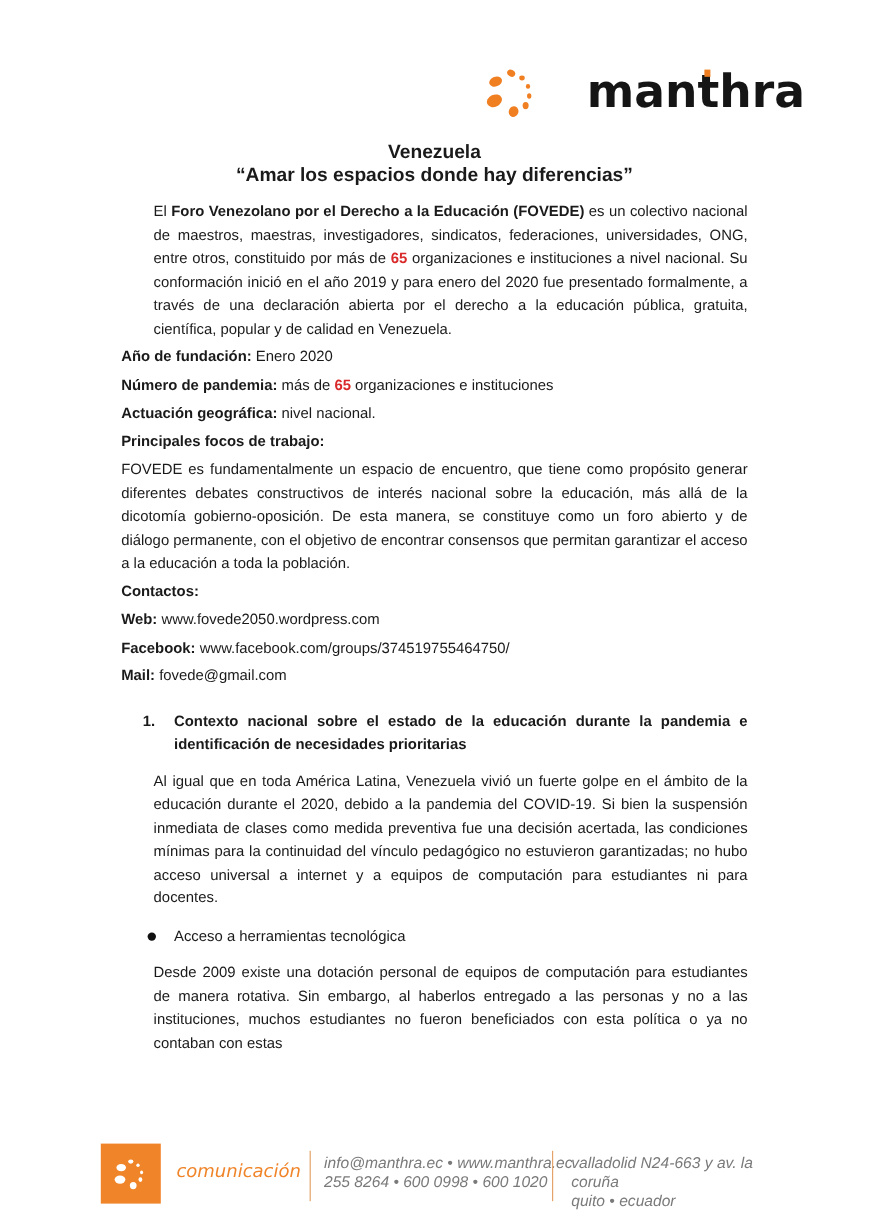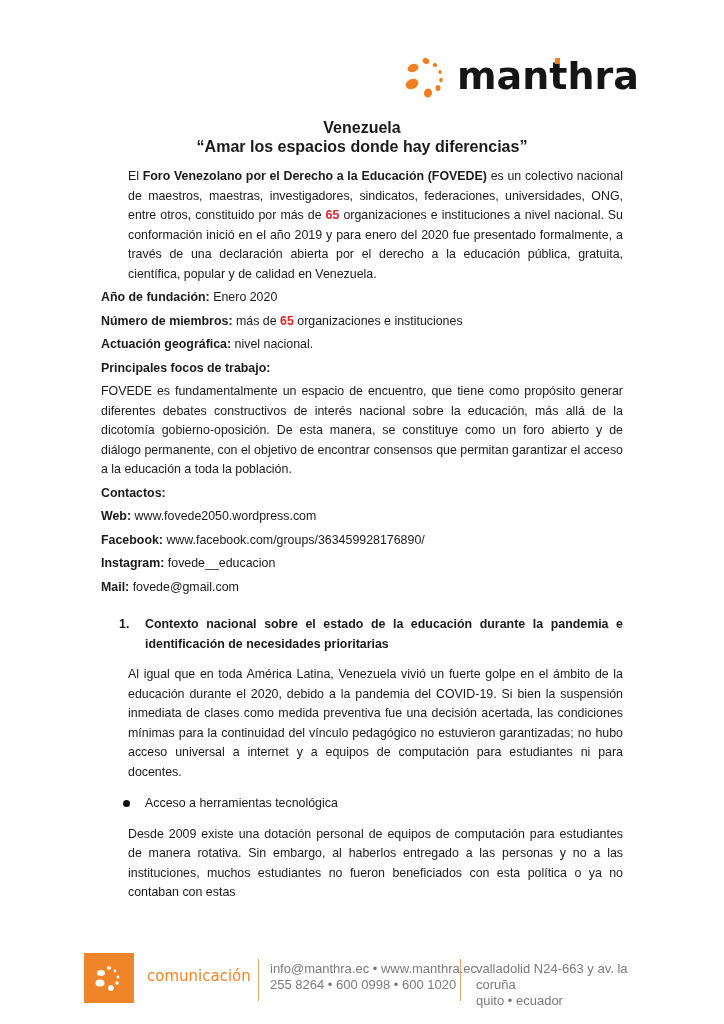--- a/index.html
+++ b/index.html
@@ -1,34 +1,34 @@
 <!DOCTYPE html>
 <html><head>
 <meta charset="utf-8">
 <style>
   html, body { margin: 0; padding: 0; background: #ffffff; }
   body { width: 724px; height: 1024px; position: relative; overflow: hidden;
          font-family: "Liberation Sans", "DejaVu Sans", sans-serif; color: #1a1a1a; }
-  .logo { position: absolute; left: 405px; top: 48px; height: 56px; display: flex; align-items: center; }
+  .logo { position: absolute; left: 405px; top: 48px; height: 56px; display: flex; align-items: center; gap: 32px; }
   .logo svg { display: block; }
   .logo-text { font-family: "DejaVu Sans", sans-serif; font-weight: bold; font-size: 38px; color: #151515; letter-spacing: 0px; margin-left: 8px; line-height: 1; position: relative; }
   .logo-accent { position: absolute; width: 5px; height: 6px; background: #f07f22; }
   .content { position: absolute; left: 101px; top: 118px; width: 522px; font-size: 12.4px; line-height: 19.5px; }
   .title { text-align: center; font-weight: bold; font-size: 16px; line-height: 19px; }
   p { margin: 0; text-align: justify; }
   .para { margin-top: 11px; margin-left: 27px; }
   .kv { margin-top: 4px; }
   .b { font-weight: bold; }
   .red { color: #d9292a; font-weight: bold; }
   .numbered { margin-top: 18px; display: flex; font-weight: bold; }
   .numbered .num { width: 44px; padding-left: 18px; box-sizing: border-box; flex: none; }
   .numbered .txt { text-align: justify; }
   .bullet { margin-top: 12px; display: flex; align-items: center; font-weight: normal; }
   .bullet .dot { width: 7px; height: 7px; border-radius: 50%; background: #111; margin-left: 22px; margin-right: 15px; flex: none; }
-  .footer { position: absolute; left: 84px; top: 953px; width: 560px; height: 50px; }
+  .footer { position: absolute; left: 84px; top: 953px; width: 560px; height: 50px; font-style: italic; }
   .f-square { position: absolute; left: 0; top: 0; width: 50px; height: 50px; background: #f08428; }
   .f-brand { position: absolute; left: 63px; top: 14px; color: #f08428; font-size: 15px; font-family: "DejaVu Sans", sans-serif; }
   .f-sep1 { position: absolute; left: 174px; top: 6px; width: 1px; height: 42px; background: #e3a36a; }
   .f-sep2 { position: absolute; left: 376px; top: 6px; width: 1px; height: 42px; background: #e3a36a; }
   .f-col { position: absolute; font-size: 13px; line-height: 16px; color: #7a7a7a; }
   .f-col1 { left: 186px; top: 8px; }
   .f-col2 { left: 392px; top: 8px; }
 </style>
 </head>
 <body>
@@ -47,29 +47,28 @@
   <span class="logo-text"><span>manthra</span><span class="logo-accent" style="left:98px; top:1px;"></span></span>
 </div>
 
 <div class="content">
   <div class="title">Venezuela</div>
   <div class="title">“Amar los espacios donde hay diferencias”</div>
 
   <p class="para"><span>El </span><span class="b">Foro Venezolano por el Derecho a la Educación (FOVEDE)</span><span> es un colectivo nacional de maestros, maestras, investigadores, sindicatos, federaciones, universidades, ONG, entre otros, constituido por más de </span><span class="red">65</span><span> organizaciones e instituciones a nivel nacional. Su conformación inició en el año 2019 y para enero del 2020 fue presentado formalmente, a través de una declaración abierta por el derecho a la educación pública, gratuita, científica, popular y de calidad en Venezuela.</span></p>
 
   <p class="kv"><span class="b">Año de fundación:</span><span> Enero 2020</span></p>
-  <p class="kv"><span class="b">Número de miembros:</span><span> más de </span><span class="red">65</span><span> organizaciones e instituciones</span></p>
+  <p class="kv"><span class="b">Número de pandemia:</span><span> más de </span><span class="red">65</span><span> organizaciones e instituciones</span></p>
   <p class="kv"><span class="b">Actuación geográfica:</span><span> nivel nacional.</span></p>
   <p class="kv b">Principales focos de trabajo:</p>
   <p class="kv">FOVEDE es fundamentalmente un espacio de encuentro, que tiene como propósito generar diferentes debates constructivos de interés nacional sobre la educación, más allá de la dicotomía gobierno-oposición. De esta manera, se constituye como un foro abierto y de diálogo permanente, con el objetivo de encontrar consensos que permitan garantizar el acceso a la educación a toda la población.</p>
 
   <p class="kv b">Contactos:</p>
   <p class="kv"><span class="b">Web:</span><span> www.fovede2050.wordpress.com</span></p>
-  <p class="kv"><span class="b">Facebook:</span><span> www.facebook.com/groups/363459928176890/</span></p>
-  <p class="kv"><span class="b">Instagram:</span><span> fovede__educacion</span></p>
+  <p class="kv"><span class="b">Facebook:</span><span> www.facebook.com/groups/374519755464750/</span></p>
   <p class="kv"><span class="b">Mail:</span><span> fovede@gmail.com</span></p>
 
   <div class="numbered">
     <span class="num">1.</span>
     <span class="txt">Contexto nacional sobre el estado de la educación durante la pandemia e identificación de necesidades prioritarias</span>
   </div>
   <p class="para">Al igual que en toda América Latina, Venezuela vivió un fuerte golpe en el ámbito de la educación durante el 2020, debido a la pandemia del COVID-19. Si bien la suspensión inmediata de clases como medida preventiva fue una decisión acertada, las condiciones mínimas para la continuidad del vínculo pedagógico no estuvieron garantizadas; no hubo acceso universal a internet y a equipos de computación para estudiantes ni para docentes.</p>
 
   <div class="bullet">
     <span class="dot"></span>

